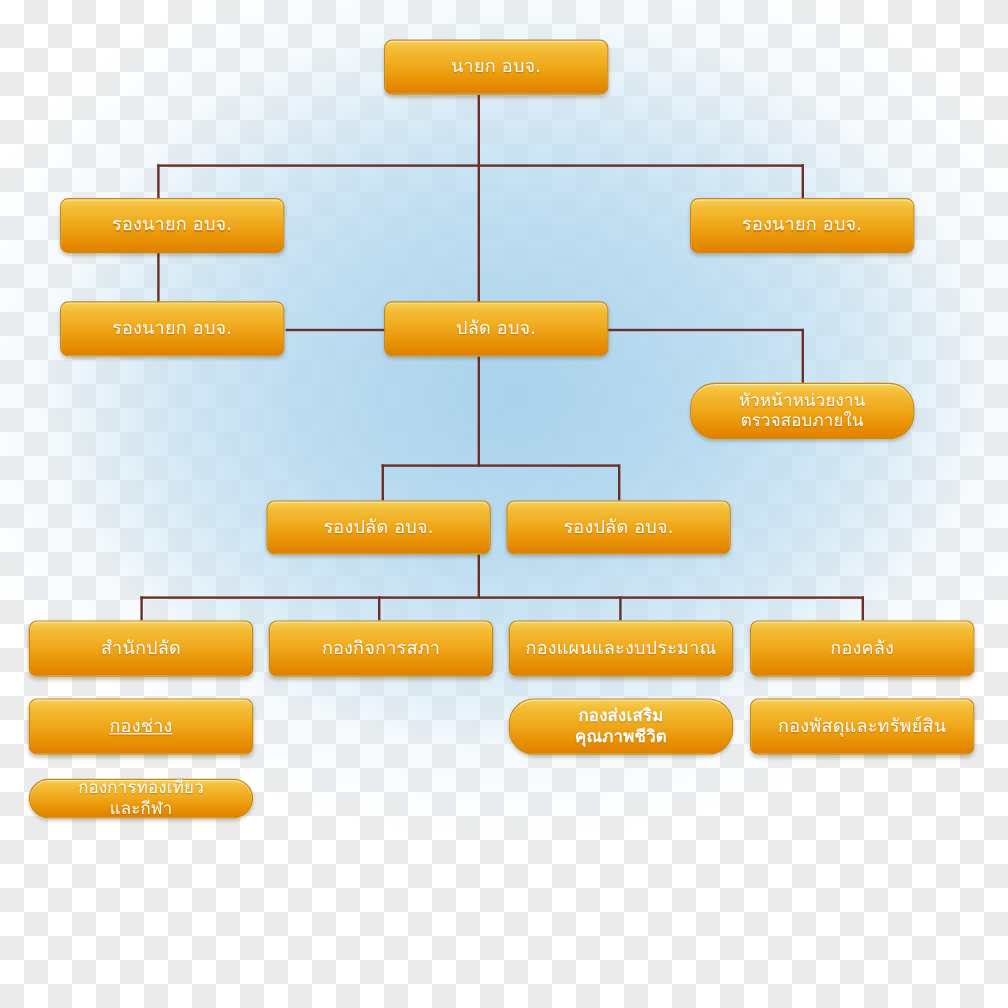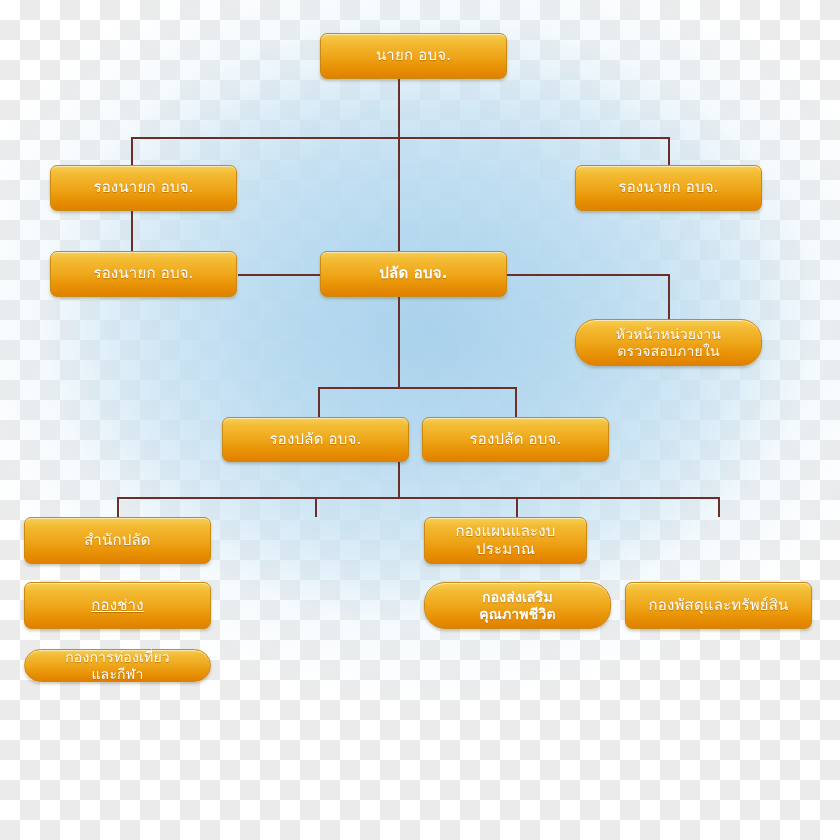--- a/index.html
+++ b/index.html
@@ -99,41 +99,47 @@
   <div class="node" style="left:50px;top:165px;width:187px;height:46px;">
     <span class="label">รองนายก อบจ.</span>
   </div>
   <div class="node" style="left:575px;top:165px;width:187px;height:46px;">
     <span class="label">รองนายก อบจ.</span>
   </div>
 
   <div class="node" style="left:50px;top:251px;width:187px;height:46px;">
     <span class="label">รองนายก อบจ.</span>
   </div>
-  <div class="node" style="left:320px;top:251px;width:187px;height:46px;font-weight:bold;">
+  <div class="node" style="left:320px;top:251px;width:187px;height:46px;">
     <span class="label">ปลัด อบจ.</span>
   </div>
 
   <div class="node two-line" style="left:575px;top:319px;width:187px;height:47px;">
     <span class="label">หัวหน้าหน่วยงาน
 ตรวจสอบภายใน</span>
   </div>
 
   <div class="node" style="left:222px;top:417px;width:187px;height:45px;">
     <span class="label">รองปลัด อบจ.</span>
   </div>
   <div class="node" style="left:422px;top:417px;width:187px;height:45px;">
     <span class="label">รองปลัด อบจ.</span>
   </div>
 
   <div class="node" style="left:24px;top:517px;width:187px;height:47px;">
     <span class="label">สำนักปลัด</span>
   </div>
-  <div class="node" style="left:424px;top:517px;width:163px;height:47px;">
+  <div class="node" style="left:224px;top:517px;width:187px;height:47px;">
+    <span class="label">กองกิจการสภา</span>
+  </div>
+  <div class="node" style="left:424px;top:517px;width:187px;height:47px;">
     <span class="label">กองแผนและงบประมาณ</span>
+  </div>
+  <div class="node" style="left:625px;top:517px;width:187px;height:47px;">
+    <span class="label">กองคลัง</span>
   </div>
 
   <div class="node" style="left:24px;top:582px;width:187px;height:47px;text-decoration:underline;">
     <span class="label">กองช่าง</span>
   </div>
   <div class="node two-line" style="left:424px;top:582px;width:187px;height:47px;font-weight:bold;">
     <span class="label">กองส่งเสริม
 คุณภาพชีวิต</span>
   </div>
   <div class="node" style="left:625px;top:582px;width:187px;height:47px;text-align:right;">

